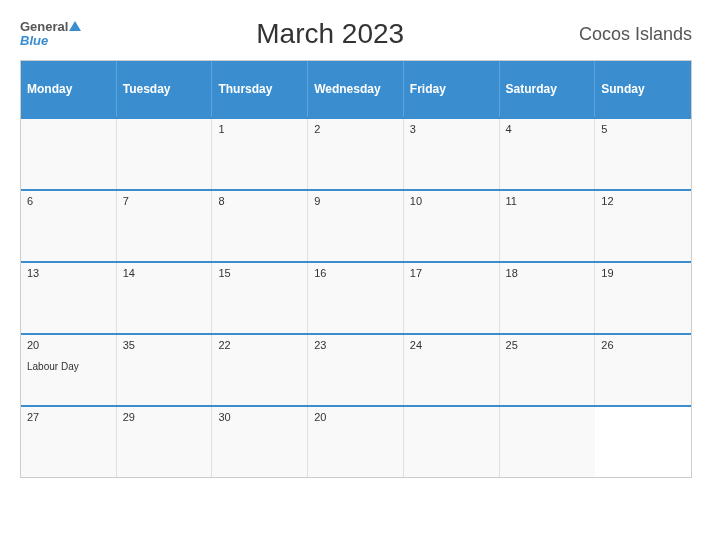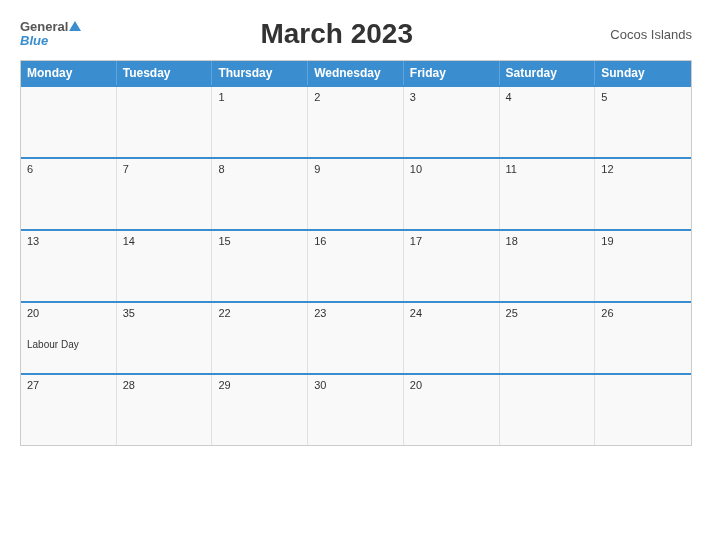--- a/index.html
+++ b/index.html
@@ -43,47 +43,46 @@
       width: 0;
       height: 0;
       border-left: 6px solid transparent;
       border-right: 6px solid transparent;
       border-bottom: 10px solid #3a8ed0;
       margin-left: 1px;
       margin-bottom: 1px;
     }
     .title {
       font-size: 28px;
-      font-weight: bold;
+      font-weight: normal;
       color: #333;
       text-align: center;
       flex: 1;
     }
     .region {
-      font-size: 13px;
+      font-size: 18px;
       color: #555;
-      text-align: right;
       min-width: 100px;
     }
     .calendar {
       flex: 1;
       display: flex;
       flex-direction: column;
       border: 1px solid #ccc;
     }
     .cal-header {
       display: grid;
       grid-template-columns: repeat(7, 1fr);
       background: #3a8ed0;
     }
     .cal-header-cell {
       color: #fff;
       font-size: 12px;
       font-weight: bold;
-      padding: 5px 6px;
+      padding: 21px 6px;
       text-align: left;
       border-right: 1px solid #5aa5e0;
     }
     .cal-header-cell:last-child {
       border-right: none;
     }
     .cal-body {
       flex: 1;
       display: flex;
       flex-direction: column;
@@ -110,21 +109,21 @@
       background: #f9f9f9;
     }
     .day-num {
       font-size: 11px;
       color: #333;
       display: block;
     }
     .event-text {
       font-size: 10px;
       color: #333;
-      margin-top: 20px;
+      margin-top: 10px;
       display: block;
     }
   </style>
 </head>
 <body>
 
 <div class="page">
   <div class="header">
     <div class="logo">
       <div style="display:flex; flex-direction:column; align-items:flex-start;">
@@ -242,23 +241,20 @@
         <div class="cal-cell">
             <span class="day-num">26</span>
           </div>
       </div>
 
       <div class="cal-week">
         <div class="cal-cell">
             <span class="day-num">27</span>
           </div>
         <div class="cal-cell">
-            <span class="day-num">28</span>
-          </div>
-        <div class="cal-cell">
             <span class="day-num">29</span>
           </div>
         <div class="cal-cell">
             <span class="day-num">30</span>
           </div>
         <div class="cal-cell">
             <span class="day-num">20</span>
           </div>
         <div class="cal-cell empty"></div>
         <div class="cal-cell empty"></div>

